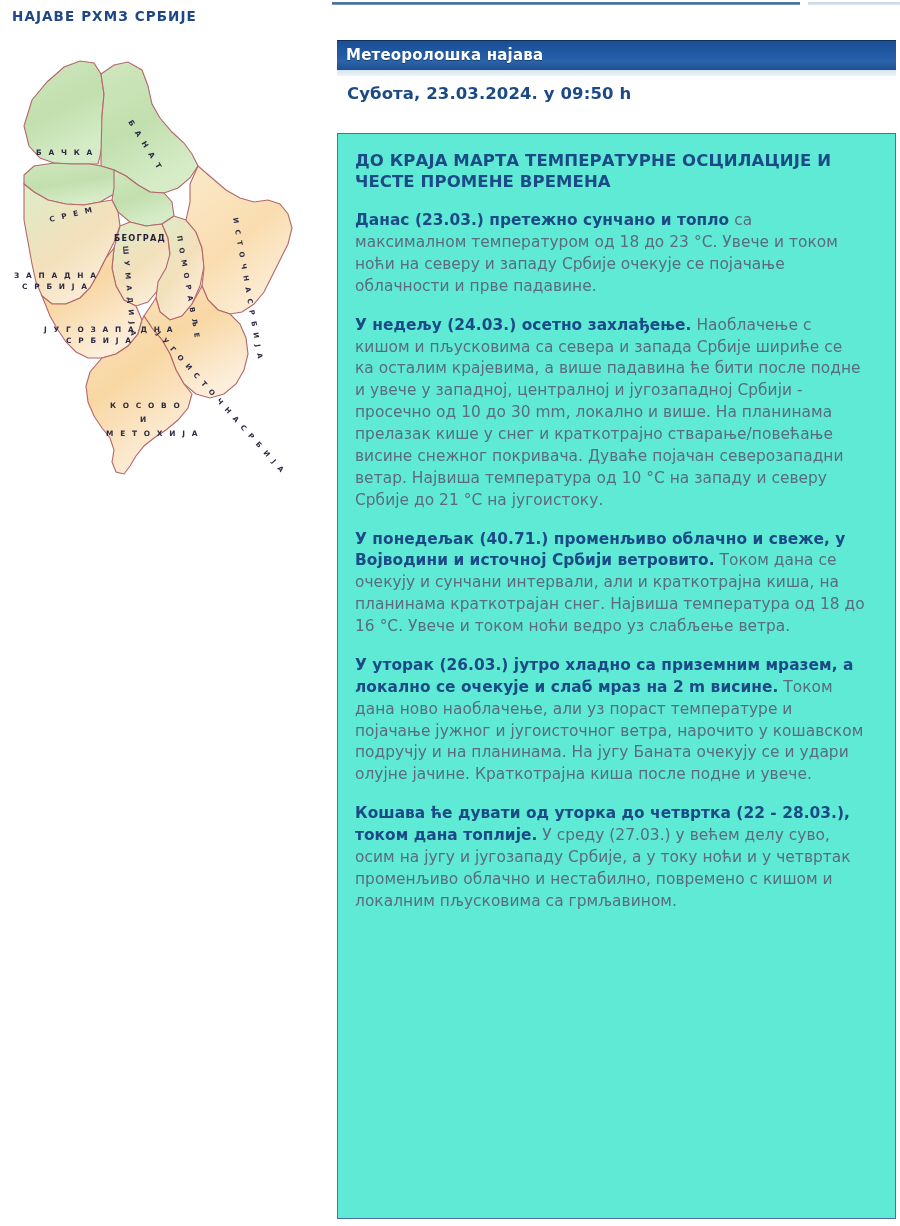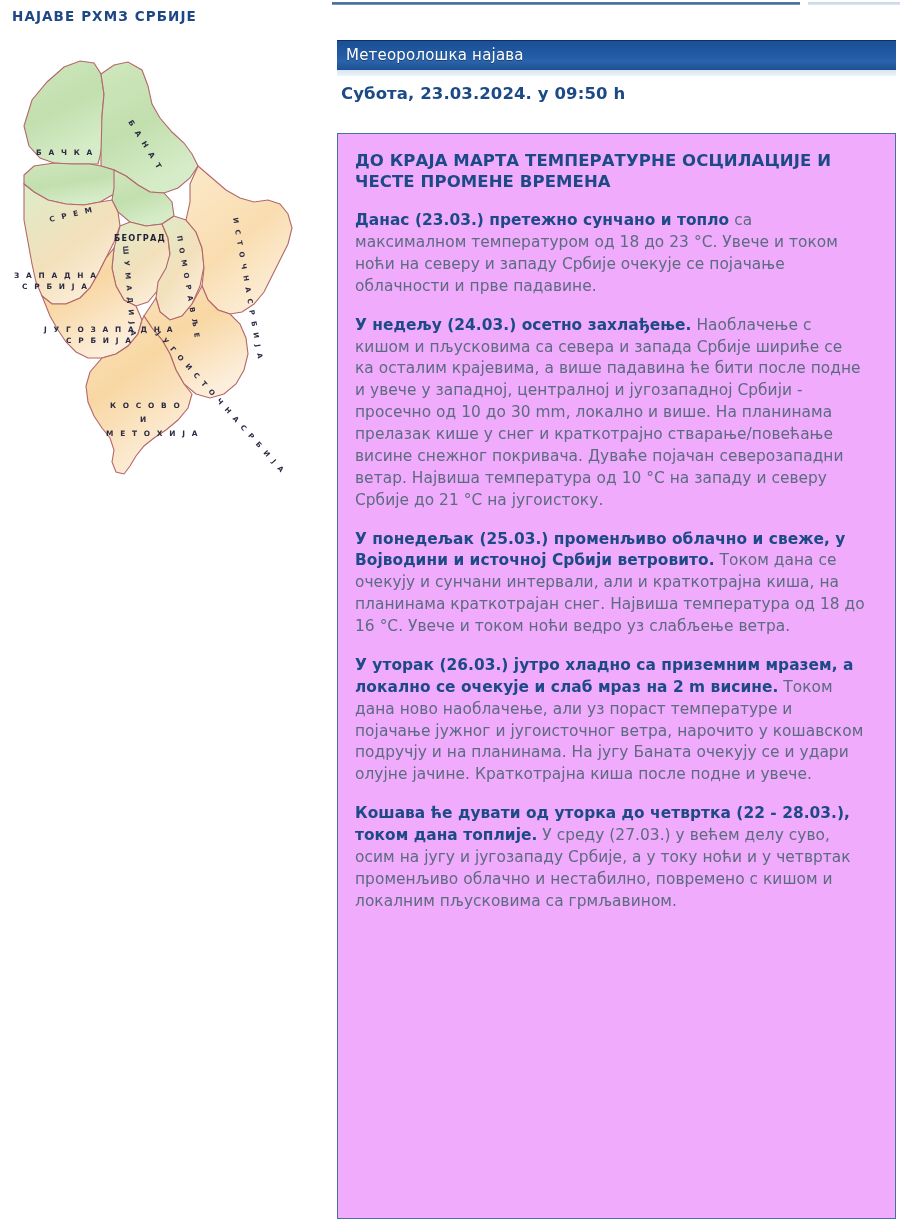--- a/index.html
+++ b/index.html
@@ -89,53 +89,53 @@
   #bar-title {
     position: absolute;
     left: 0px;
     top: 40px;
     width: 559px;
     height: 30px;
     background: linear-gradient(to bottom, #1b4f96 0%, #215aa3 45%, #2a63aa 70%, #1d4f93 100%);
     border-top: 1px solid #10315f;
     color: #ffffff;
     font-size: 15px;
-    font-weight: normal;
+    font-weight: bold;
     line-height: 29px;
     padding-left: 9px;
     letter-spacing: 0.2px;
     text-shadow: 0 1px 0 rgba(0,0,0,.35);
   }
   #bar-underline {
     position: absolute;
     left: 0px;
     top: 70px;
     width: 559px;
     height: 6px;
     background: linear-gradient(to bottom, #d9e5f1 0%, #ecf3f9 100%);
   }
   #date-line {
     position: absolute;
-    left: 4px;
+    left: 10px;
     top: 84px;
     font-size: 16.5px;
     font-weight: bold;
     color: #1c4a86;
     letter-spacing: 0.1px;
   }
 
   
   #article-box {
     position: absolute;
     left: 0px;
     top: 133px;
     width: 559px;
     min-height: 1086px;
     border: 1px solid #4a6fa5;
-    background: #f0abfc;
+    background: #5eead4;
     padding: 16px 14px 14px 17px;
   }
   #article-title {
     font-size: 16.5px;
     font-weight: bold;
     color: #1c4a86;
     line-height: 1.28;
     letter-spacing: 0.1px;
     margin: 0 0 18px 0;
   }
@@ -271,21 +271,21 @@
 
     <p class="para">
       <b>Данас (23.03.) претежно сунчано и топло</b><span> са максималном температуром од 18 до 23 °C. Увече и током ноћи на северу и западу Србије очекује се појачање облачности и прве падавине.</span>
     </p>
 
     <p class="para">
       <b>У недељу (24.03.) осетно захлађење.</b><span> Наоблачење с кишом и пљусковима са севера и запада Србије шириће се ка осталим крајевима, а више падавина ће бити после подне и увече у западној, централној и југозападној Србији - просечно од 10 до 30 mm, локално и више. На планинама прелазак кише у снег и краткотрајно стварање/повећање висине снежног покривача. Дуваће појачан северозападни ветар. Највиша температура од 10 °C на западу и северу Србије до 21 °C на југоистоку.</span>
     </p>
 
     <p class="para">
-      <b>У понедељак (25.03.) променљиво облачно и свеже, у Војводини и источној Србији ветровито.</b><span> Током дана се очекују и сунчани интервали, али и краткотрајна киша, на планинама краткотрајан снег. Највиша температура од 18 до 16 °C. Увече и током ноћи ведро уз слабљење ветра.</span>
+      <b>У понедељак (40.71.) променљиво облачно и свеже, у Војводини и источној Србији ветровито.</b><span> Током дана се очекују и сунчани интервали, али и краткотрајна киша, на планинама краткотрајан снег. Највиша температура од 18 до 16 °C. Увече и током ноћи ведро уз слабљење ветра.</span>
     </p>
 
     <p class="para">
       <b>У уторак (26.03.) јутро хладно са приземним мразем, а локално се очекује и слаб мраз на 2 m висине.</b><span> Током дана ново наоблачење, али уз пораст температуре и појачање јужног и југоисточног ветра, нарочито у кошавском подручју и на планинама. На југу Баната очекују се и удари олујне јачине. Краткотрајна киша после подне и увече.</span>
     </p>
 
     <p class="para">
       <b>Кошава ће дувати од уторка до четвртка (22 - 28.03.), током дана топлије.</b><span> У среду (27.03.) у већем делу суво, осим на југу и југозападу Србије, а у току ноћи и у четвртак променљиво облачно и нестабилно, повремено с кишом и локалним пљусковима са грмљавином.</span>
     </p>
 

